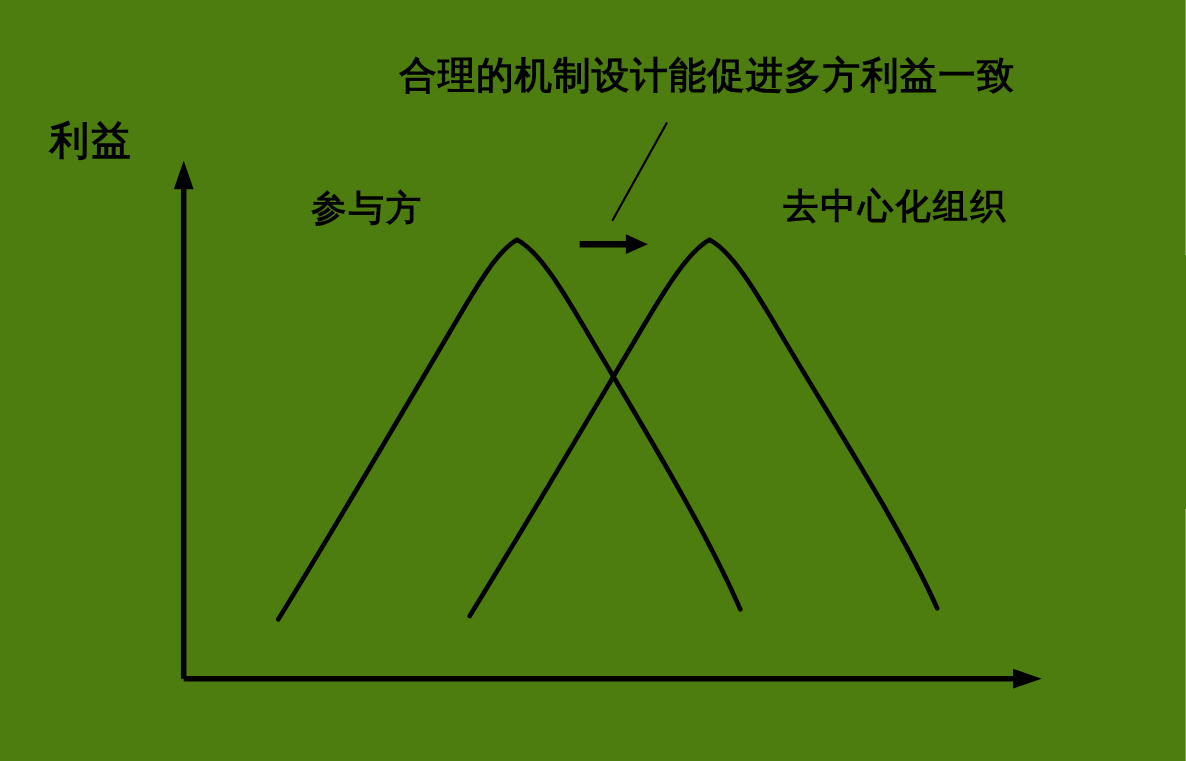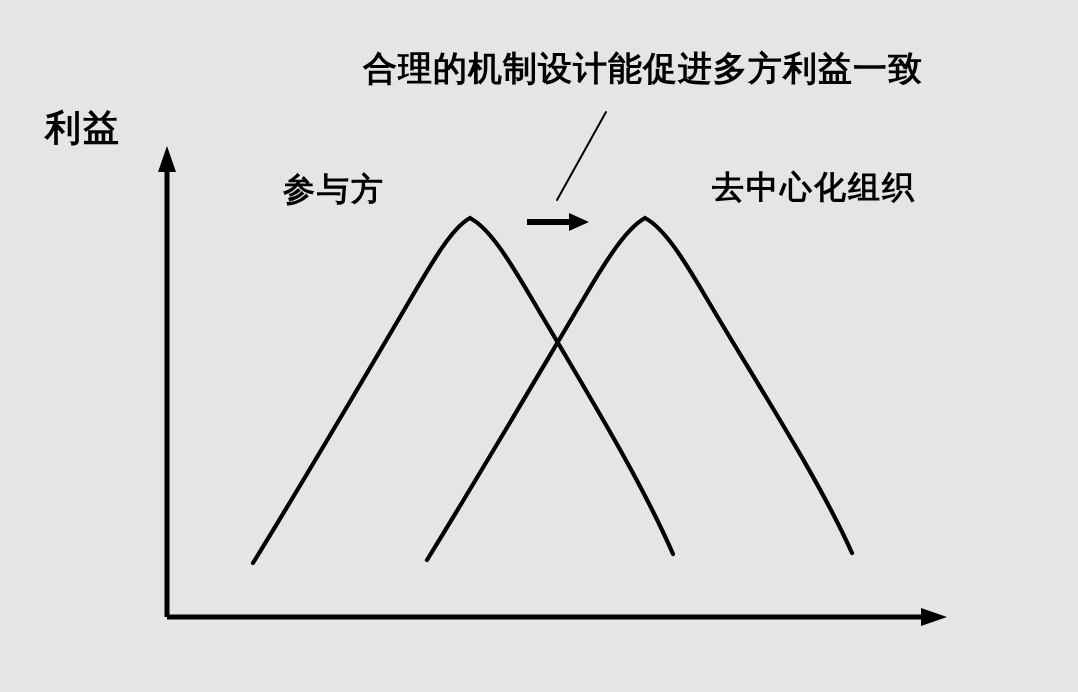--- a/index.html
+++ b/index.html
@@ -8,21 +8,21 @@
     padding: 0;
     background: #ffffff;
   }
   body {
     font-family: "DejaVu Sans", "Liberation Sans", sans-serif;
   }
   #canvas {
     position: relative;
     width: 1078px;
     height: 692px;
-    background: #e5e5e5;
+    background: #4d7c0f;
     overflow: hidden;
   }
   #figure-svg {
     position: absolute;
     top: 0;
     left: 0;
     width: 1078px;
     height: 692px;
     display: block;
   }

